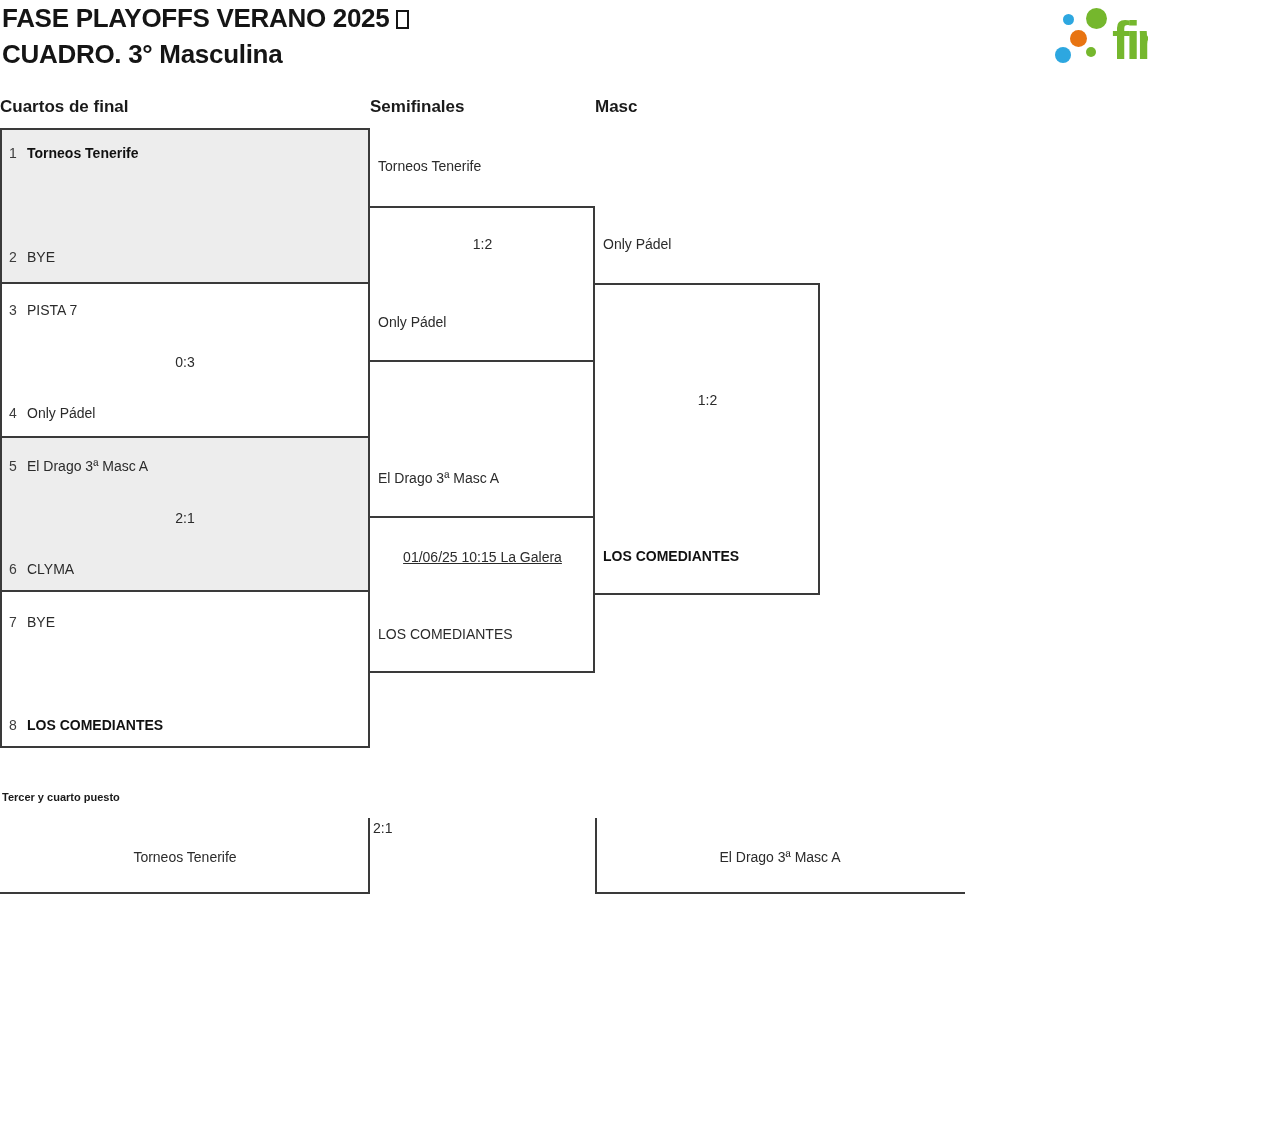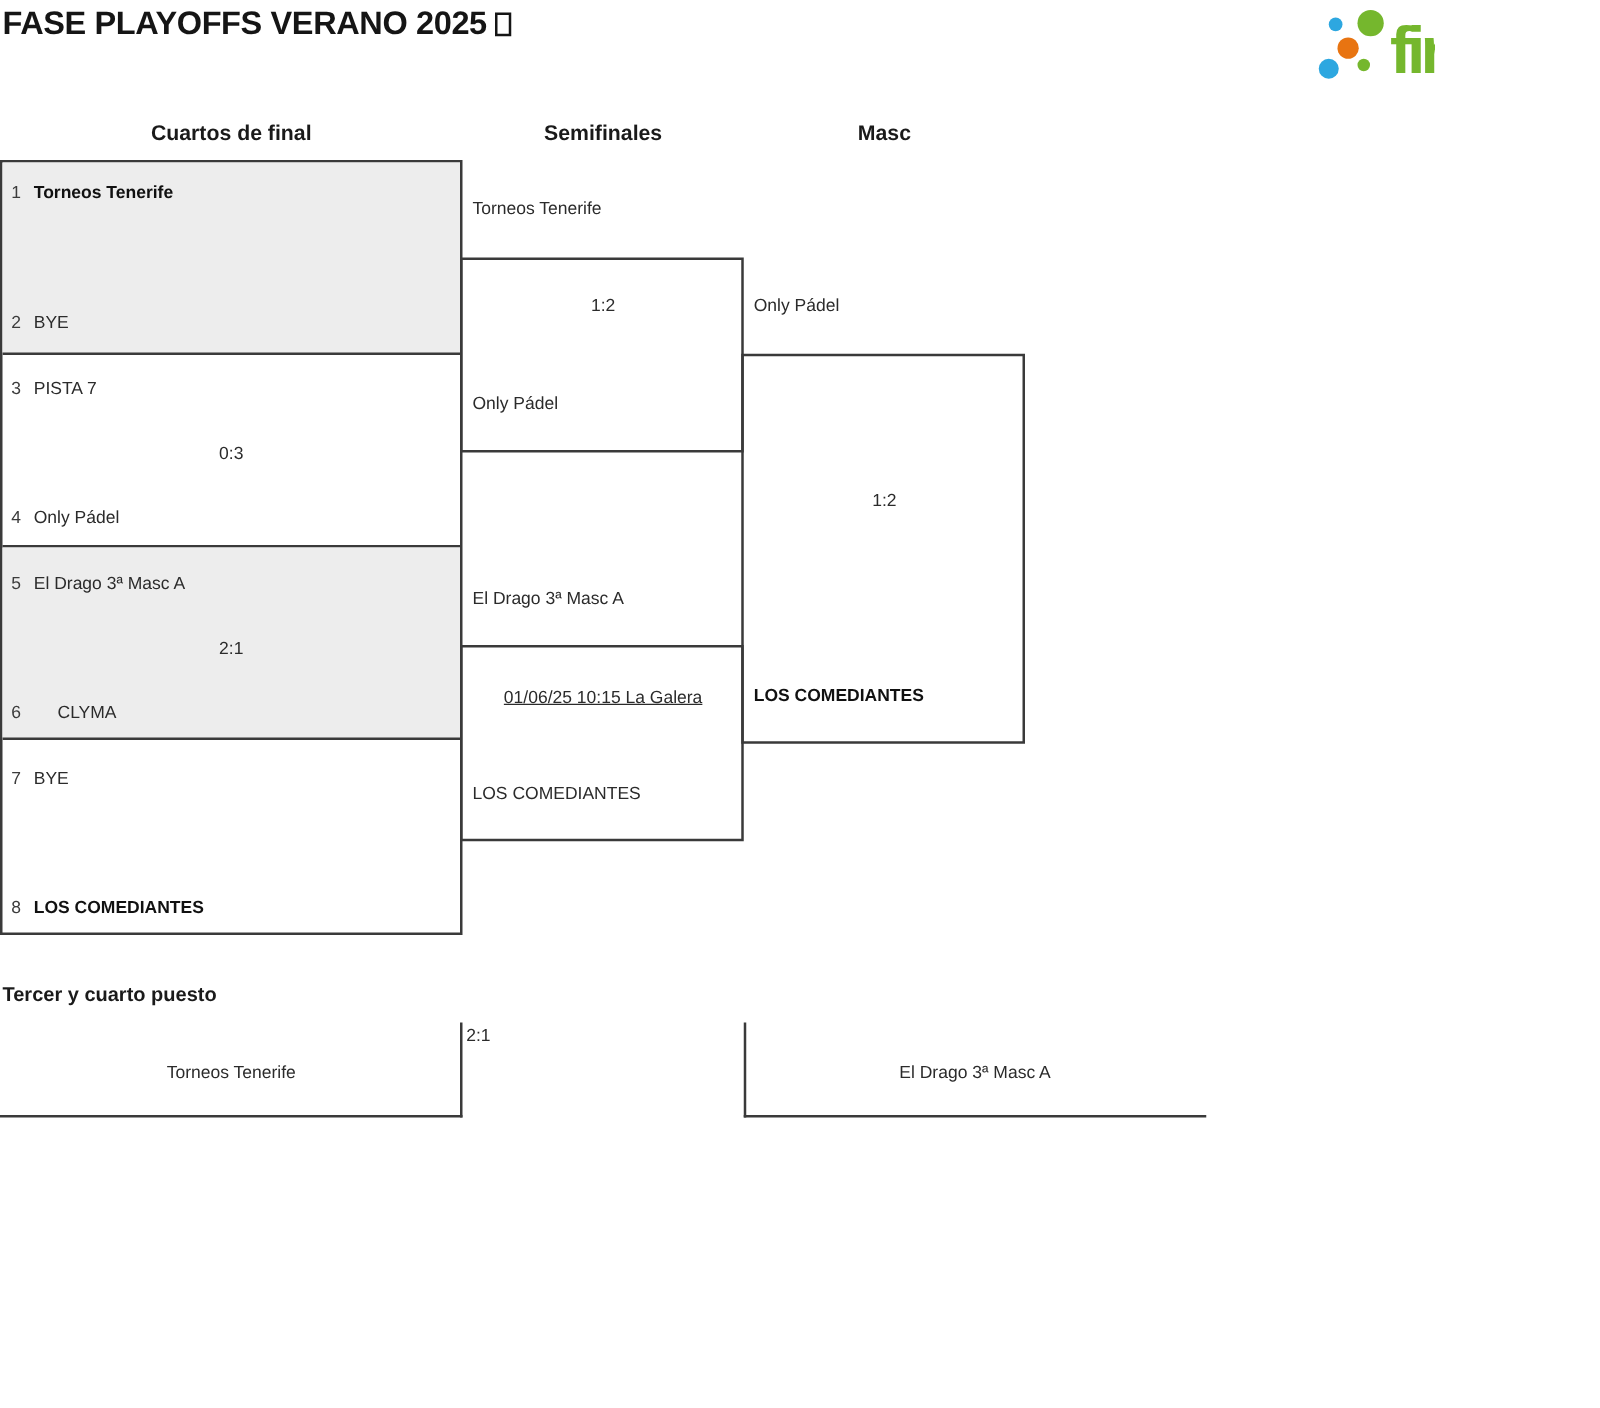--- a/index.html
+++ b/index.html
@@ -27,21 +27,21 @@
   .dot-green-sm  { left:1086px; top:47px; width:10px; height:10px; }
   .dot-blue-md   { left:1055px; top:47px; width:16px; height:16px; }
   .logo-text {
     position:absolute; left:1112px; top:14px;
     font-size:53px; line-height:53px; font-weight:bold;
     letter-spacing:-4px; white-space:nowrap;
   }
   
   .round-header {
     position:absolute; top:97px; font-size:17px; font-weight:bold;
-    color:#1a1a1a; text-align:center; line-height:20px;
+    color:#1a1a1a; text-align:left; line-height:20px;
   }
   .rh-qf { left:0;     width:370px; }
   .rh-sf { left:370px; width:225px; }
   .rh-f  { left:595px; width:225px; }
   
   .qf-wrap {
     position:absolute; left:0; top:128px; width:370px; height:620px;
     border:2px solid #3a3a3a;
   }
   .qf-row { height:154px; border-bottom:2px solid #3a3a3a; }
@@ -65,39 +65,40 @@
     white-space:nowrap;
   }
   .lbl.bold { font-weight:bold; color:#111; }
   .seed { color:#3c3c3c; }
   .ctr-qf { left:0;     width:370px; text-align:center; }
   .ctr-sf { left:370px; width:225px; text-align:center; }
   .ctr-f  { left:595px; width:225px; text-align:center; }
   
   .tp-heading {
     position:absolute; left:2px; top:786px;
-    font-size:16px; font-weight:bold; color:#1a1a1a; line-height:22px;
+    font-size:11px; font-weight:bold; color:#1a1a1a; line-height:22px;
   }
   .tp-left {
     position:absolute; left:0; top:818px; width:370px; height:76px;
     border-right:2px solid #3a3a3a; border-bottom:2px solid #3a3a3a;
   }
   .tp-right {
     position:absolute; left:595px; top:818px; width:370px; height:76px;
     border-left:2px solid #3a3a3a; border-bottom:2px solid #3a3a3a;
   }
   .ctr-tp-right { left:595px; width:370px; text-align:center; }
 </style>
 </head>
 <body>
 
 <div class="page">
 
   <div class="title">
     <div><span>FASE PLAYOFFS VERANO 2025</span><span class="glyph-box"></span></div>
+    <div>CUADRO. 3° Masculina</div>
   </div>
 
   <div>
     <span class="dot dot-blue-sm" style="background: rgb(45, 167, 224);"></span>
     <span class="dot dot-green-lg" style="background: rgb(117, 183, 45);"></span>
     <span class="dot dot-orange" style="background: rgb(232, 116, 17);"></span>
     <span class="dot dot-green-sm" style="background: rgb(117, 183, 45);"></span>
     <span class="dot dot-blue-md" style="background: rgb(45, 167, 224);"></span>
     <span class="logo-text" style="color: rgb(117, 183, 45);">final</span>
   </div>
@@ -125,21 +126,21 @@
   <div class="lbl seed" style="left:9px; top:301px;">3</div>
   <div class="lbl" style="left:27px; top:301px;text-align:right;">PISTA 7</div>
   <div class="lbl ctr-qf" style="top:353px;">0:3</div>
   <div class="lbl seed" style="left:9px; top:404px;">4</div>
   <div class="lbl" style="left:27px; top:404px;">Only Pádel</div>
 
   <div class="lbl seed" style="left:9px; top:457px;">5</div>
   <div class="lbl" style="left:27px; top:457px;">El Drago 3ª Masc A</div>
   <div class="lbl ctr-qf" style="top:509px;">2:1</div>
   <div class="lbl seed" style="left:9px; top:560px;">6</div>
-  <div class="lbl" style="left:27px; top:560px;margin-left:19px;">CLYMA</div>
+  <div class="lbl" style="left:27px; top:560px;">CLYMA</div>
 
   <div class="lbl seed" style="left:9px; top:613px;">7</div>
   <div class="lbl" style="left:27px; top:613px;">BYE</div>
   <div class="lbl seed" style="left:9px; top:716px;">8</div>
   <div class="lbl bold" style="left:27px; top:716px;">LOS COMEDIANTES</div>
 
   <div class="lbl" style="left:378px; top:157px;">Torneos Tenerife</div>
   <div class="lbl ctr-sf" style="top:235px;">1:2</div>
   <div class="lbl" style="left:378px; top:313px;">Only Pádel</div>
 

